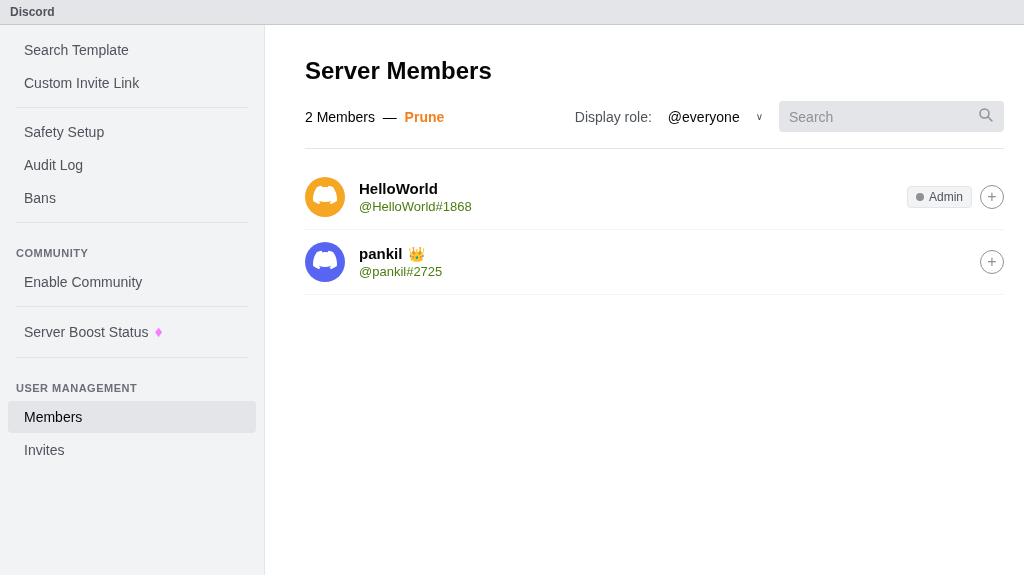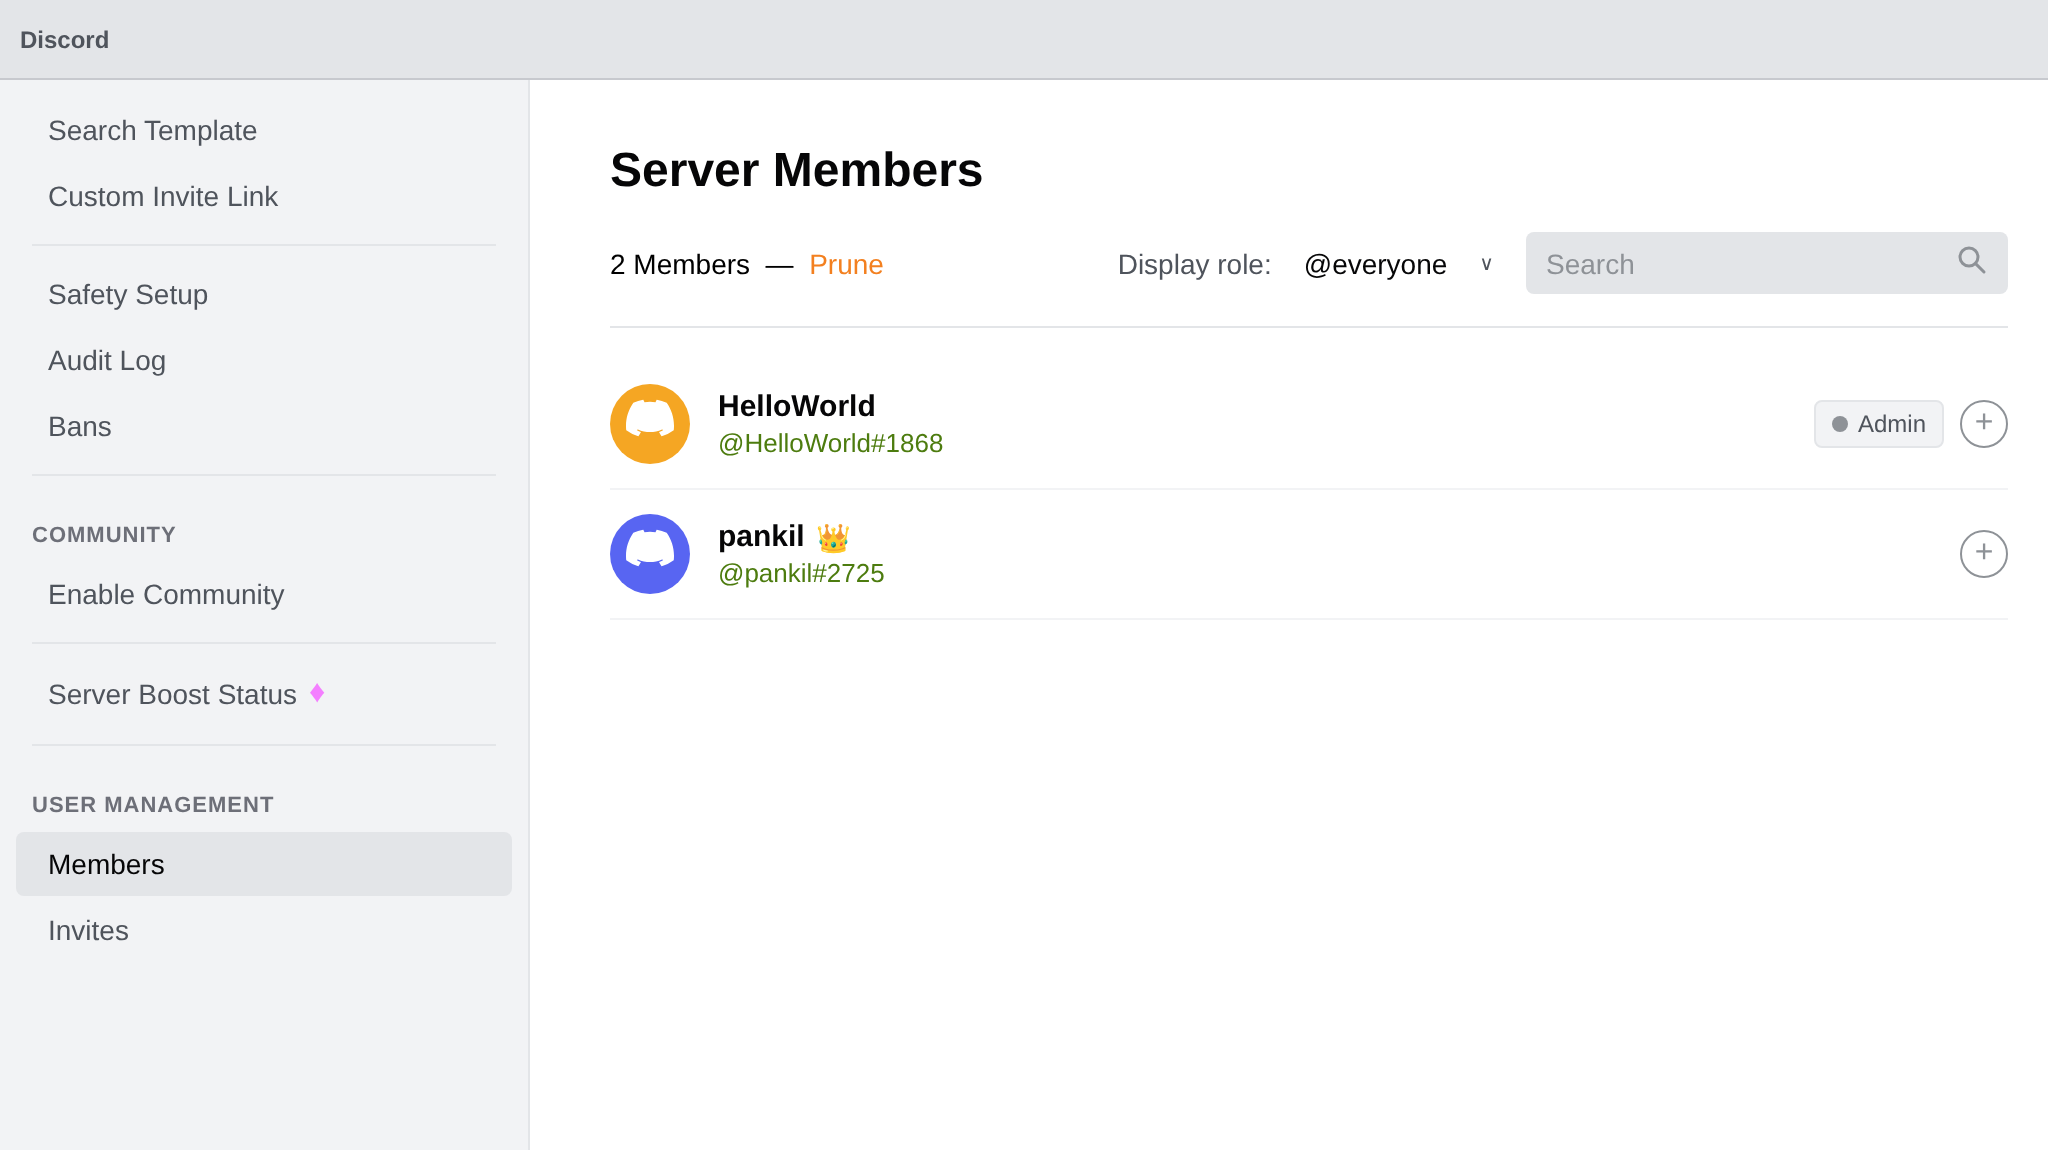--- a/index.html
+++ b/index.html
@@ -14,21 +14,21 @@
     }
 
     
     .title-bar {
       background: #e3e5e8;
       border-bottom: 1px solid #c7c9ce;
       padding: 4px 10px;
       font-size: 12px;
       font-weight: 600;
       color: #4f545c;
-      height: 40px;
+      height: 25px;
       display: flex;
       align-items: center;
     }
 
     .app-layout {
       display: flex;
       flex: 1;
       overflow: hidden;
     }
 
@@ -107,21 +107,21 @@
       display: flex;
       align-items: center;
       gap: 24px;
       margin-bottom: 16px;
       font-size: 14px;
     }
 
     .prune-link {
       color: #f38020;
       text-decoration: none;
-      font-weight: 400;
+      font-weight: 700;
     }
 
     .members-controls {
       display: flex;
       align-items: center;
       gap: 16px;
       margin-left: auto;
     }
 
     .display-role-label {
@@ -142,21 +142,21 @@
       font-size: 10px;
       color: #4f545c;
     }
 
     .search-box {
       display: flex;
       align-items: center;
       background: #e3e5e8;
       border-radius: 4px;
       padding: 6px 10px;
-      gap: 24px;
+      gap: 8px;
       min-width: 200px;
     }
 
     .search-input {
       border: none;
       background: transparent;
       font-size: 14px;
       color: #060607;
       outline: none;
       flex: 1;
@@ -228,20 +228,21 @@
       margin-top: 2px;
     }
 
     .crown-icon {
       font-size: 14px;
       color: #f5a623;
     }
 
     .member-roles {
       display: flex;
+      align-items: center;
       gap: 8px;
       margin-left: auto;
     }
 
     .role-badge {
       display: flex;
       align-items: center;
       gap: 5px;
       background: #f2f3f5;
       border: 1px solid #e3e5e8;

